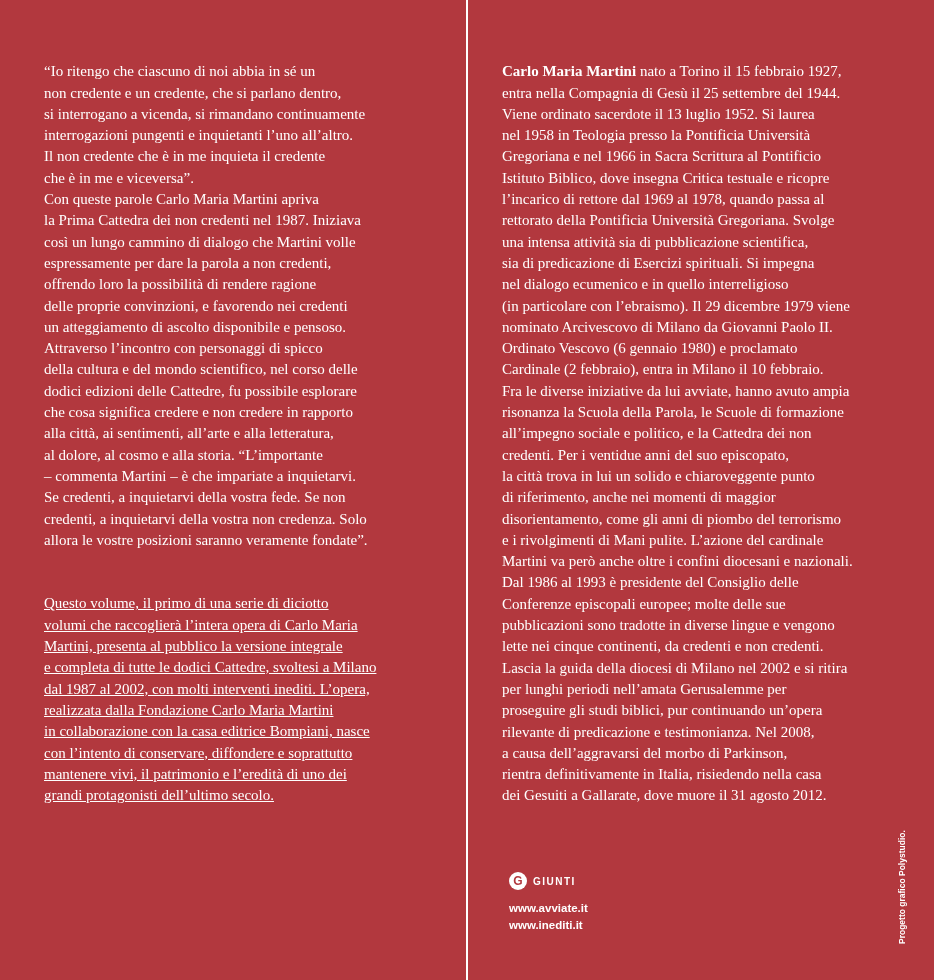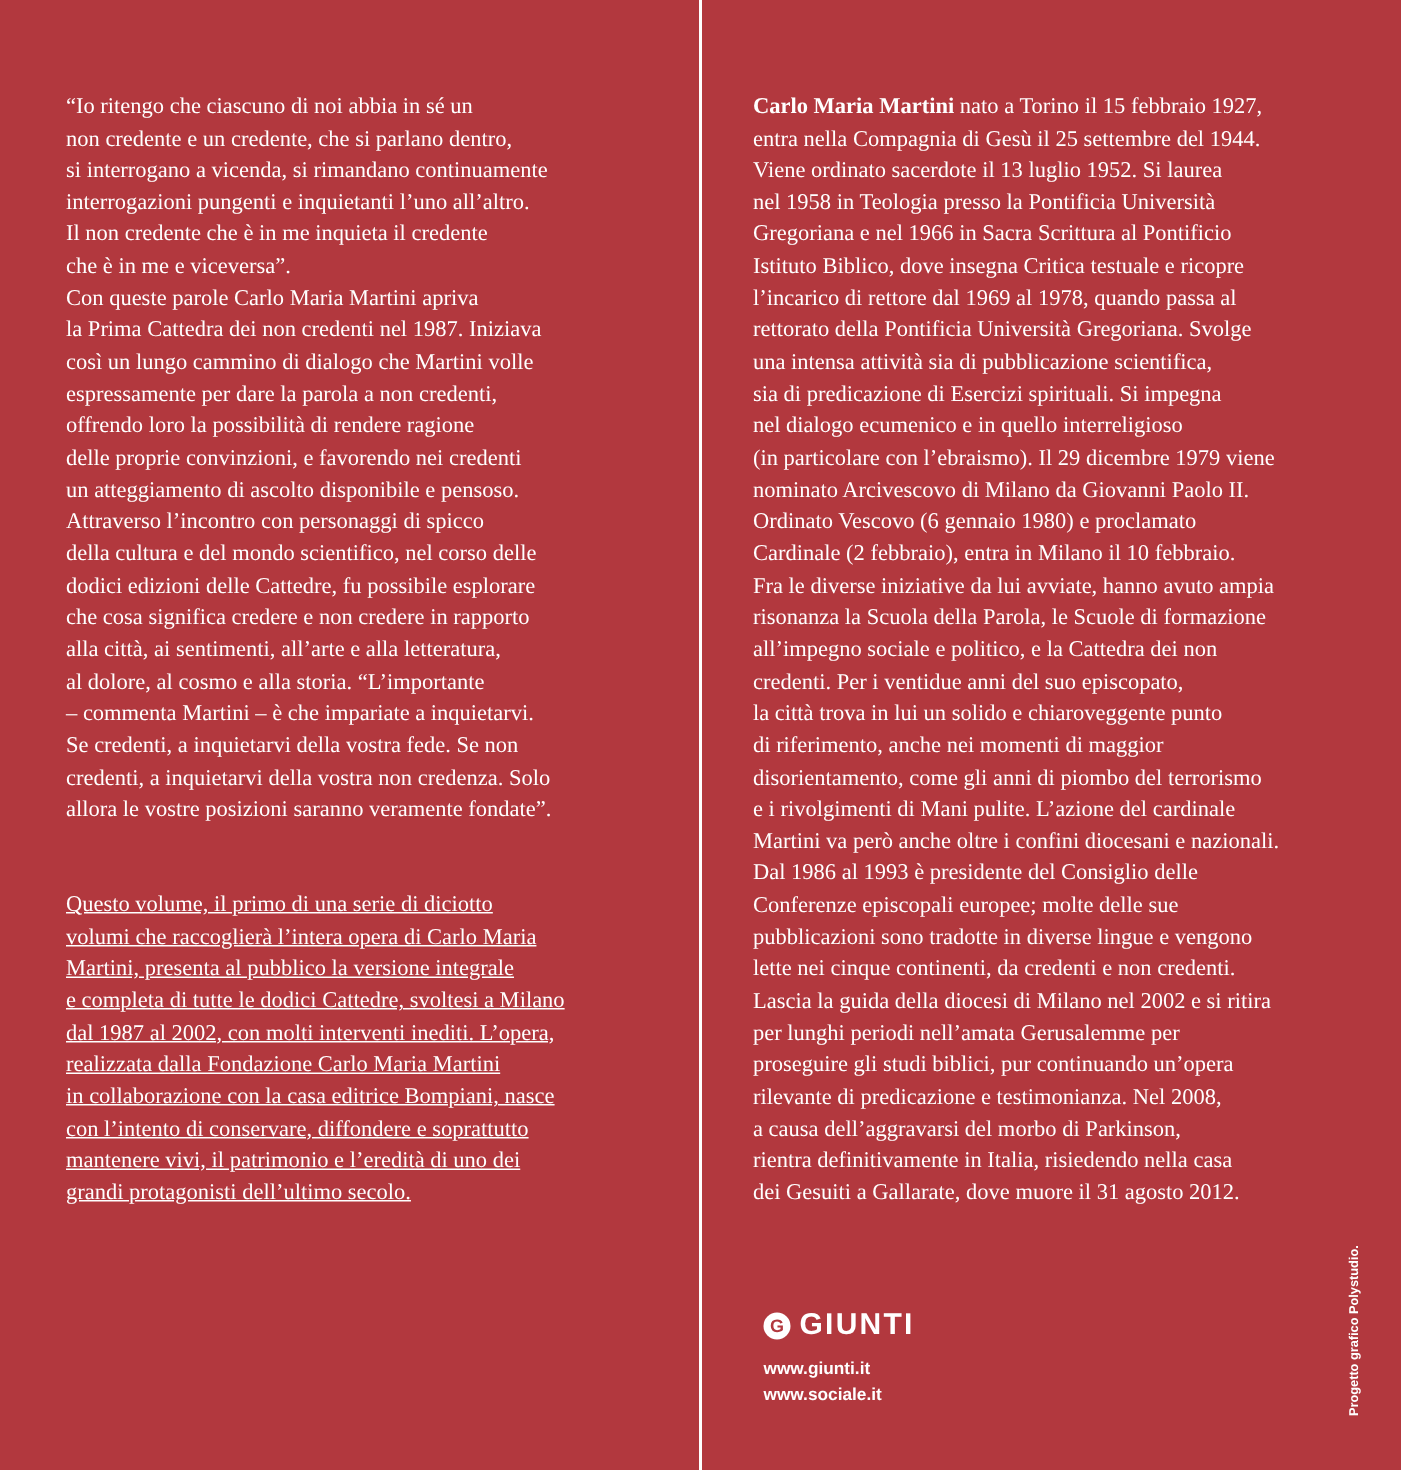--- a/index.html
+++ b/index.html
@@ -56,21 +56,21 @@
     color: #b2383e;
     display: flex;
     align-items: center;
     justify-content: center;
     font-weight: bold;
     font-size: 12px;
     line-height: 18px;
   }
   .wordmark {
     font-weight: bold;
-    font-size: 20px;
+    font-size: 10px;
     letter-spacing: 1.5px;
   }
   .site {
     font-weight: bold;
     font-size: 11.5px;
     line-height: 17px;
   }
   .credit {
     position: absolute;
     left: 897px;
@@ -164,19 +164,19 @@
 dei Gesuiti a Gallarate, dove muore il 31 agosto 2012.</span></p>
   </div>
 
   <div class="publisher">
     <div class="logo-row">
       <span class="g-circle">
           <span>G</span>
         </span>
       <span class="wordmark">GIUNTI</span>
     </div>
-    <div class="site">www.giunti.it</div>
-    <div class="site">www.sociale.it</div>
+    <div class="site">www.avviate.it</div>
+    <div class="site">www.inediti.it</div>
   </div>
 
   <div class="credit">Progetto grafico Polystudio.</div>
 
 </div>
 
 </body></html>

